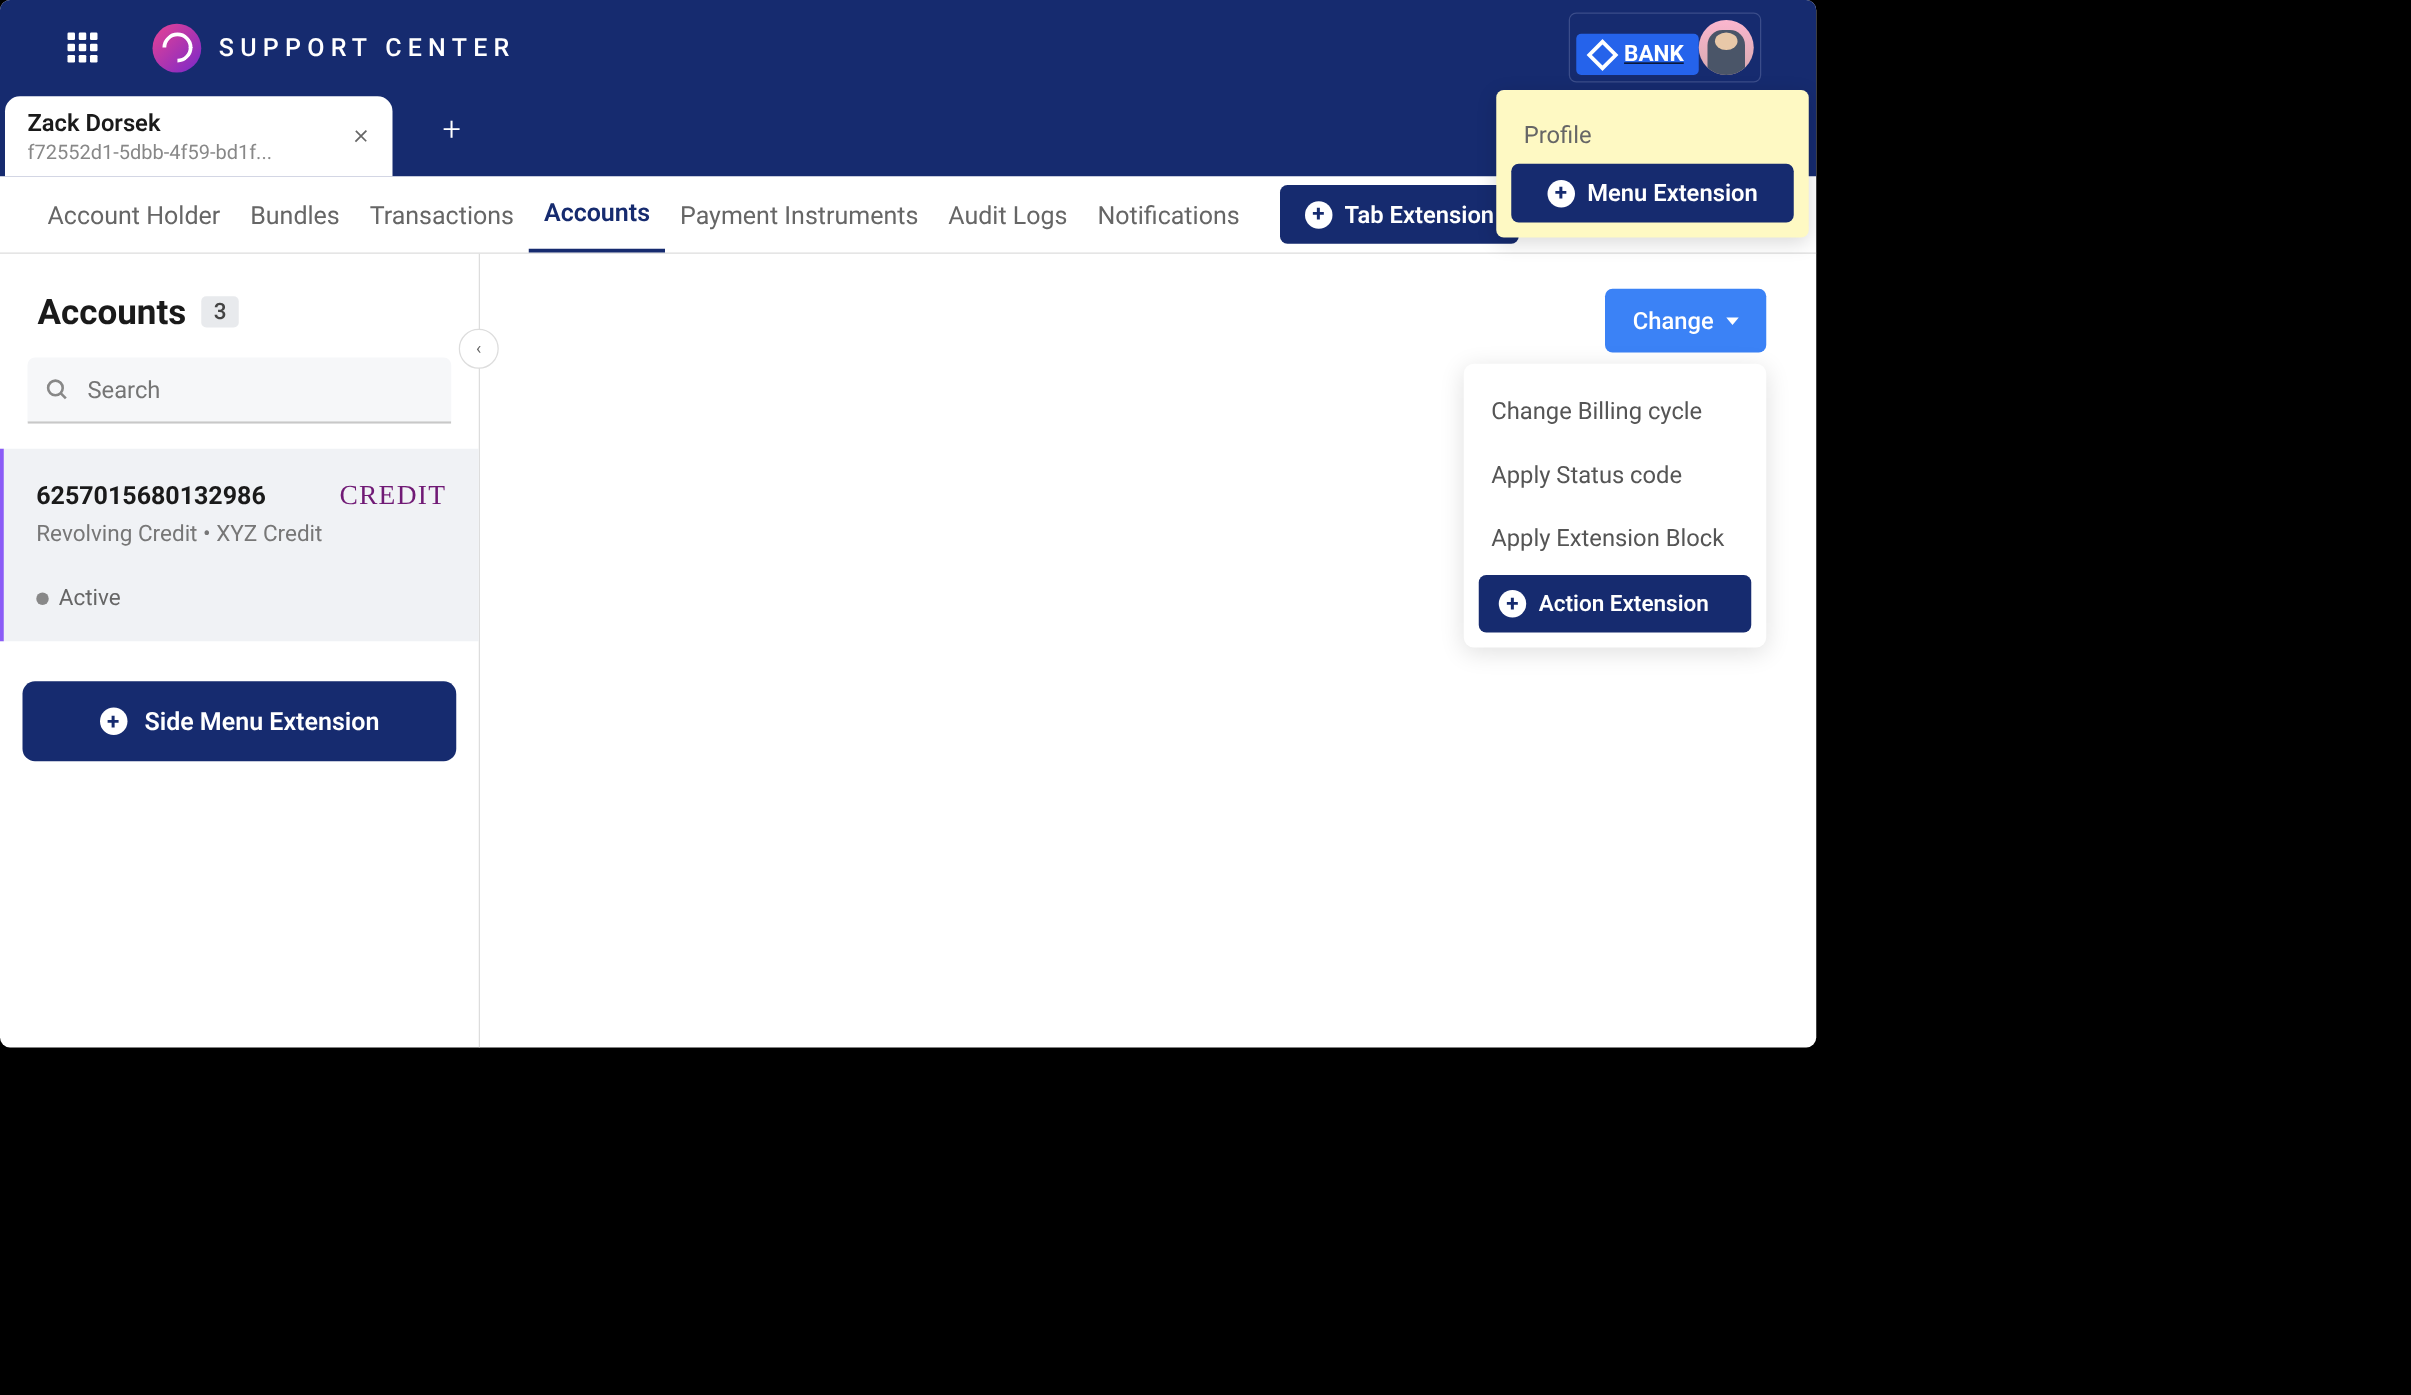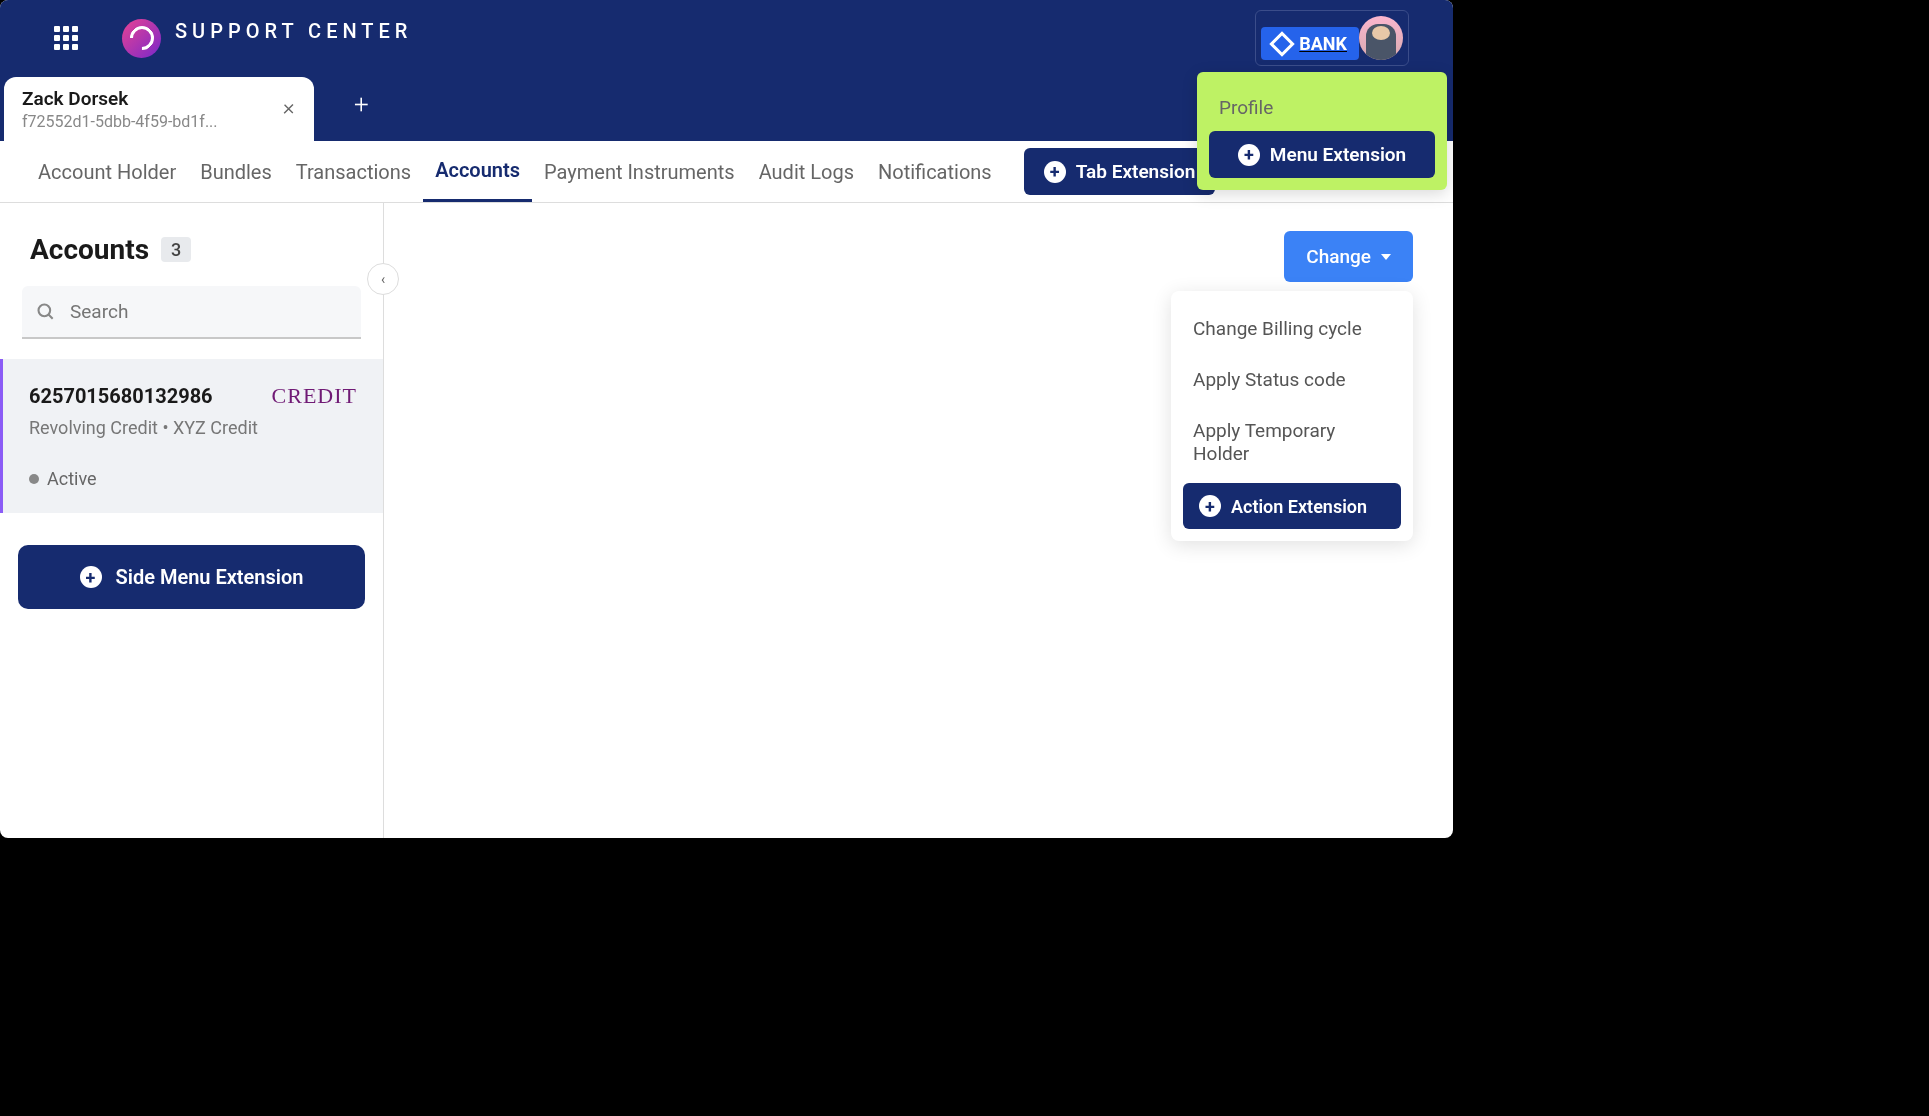--- a/index.html
+++ b/index.html
@@ -39,20 +39,21 @@
       gap: 3px;
       margin-left: 42px;
       cursor: pointer;
     }
     .apps-grid span {
       background: #fff;
       border-radius: 1px;
     }
     .logo-section {
       display: flex;
+      align-items: center;
       margin-left: 44px;
       gap: 14px;
     }
     .logo-circle {
       width: 39px;
       height: 39px;
       border-radius: 50%;
       background: linear-gradient(135deg, #e84393, #7928ca);
       display: flex;
       align-items: center;
@@ -219,21 +220,21 @@
       display: flex;
       align-items: center;
       justify-content: center;
       font-size: 18px;
       font-weight: 700;
     }
     .profile-dropdown {
       position: absolute;
       right: 6px;
       top: 72px;
-      background: #bef264;
+      background: #fef9c3;
       border-radius: 6px;
       box-shadow: 0 4px 16px rgba(0,0,0,0.15);
       width: 250px;
       padding: 12px;
       z-index: 100;
     }
     .profile-dropdown-label {
       color: #666;
       font-size: 19px;
       padding: 12px 10px;
@@ -531,21 +532,21 @@
     </div>
 
     <div class="main-content">
       <div class="actions-btn">
         <span>Change</span>
         <div class="caret-down"></div>
       </div>
       <div class="actions-dropdown">
         <div class="action-item">Change Billing cycle</div>
         <div class="action-item">Apply Status code</div>
-        <div class="action-item">Apply Temporary Holder</div>
+        <div class="action-item">Apply Extension Block</div>
         <div class="action-ext-btn">
           <div class="plus-circle">+</div>
           <span>Action Extension</span>
         </div>
       </div>
     </div>
   </div>
 </div>
 
 </body></html>

